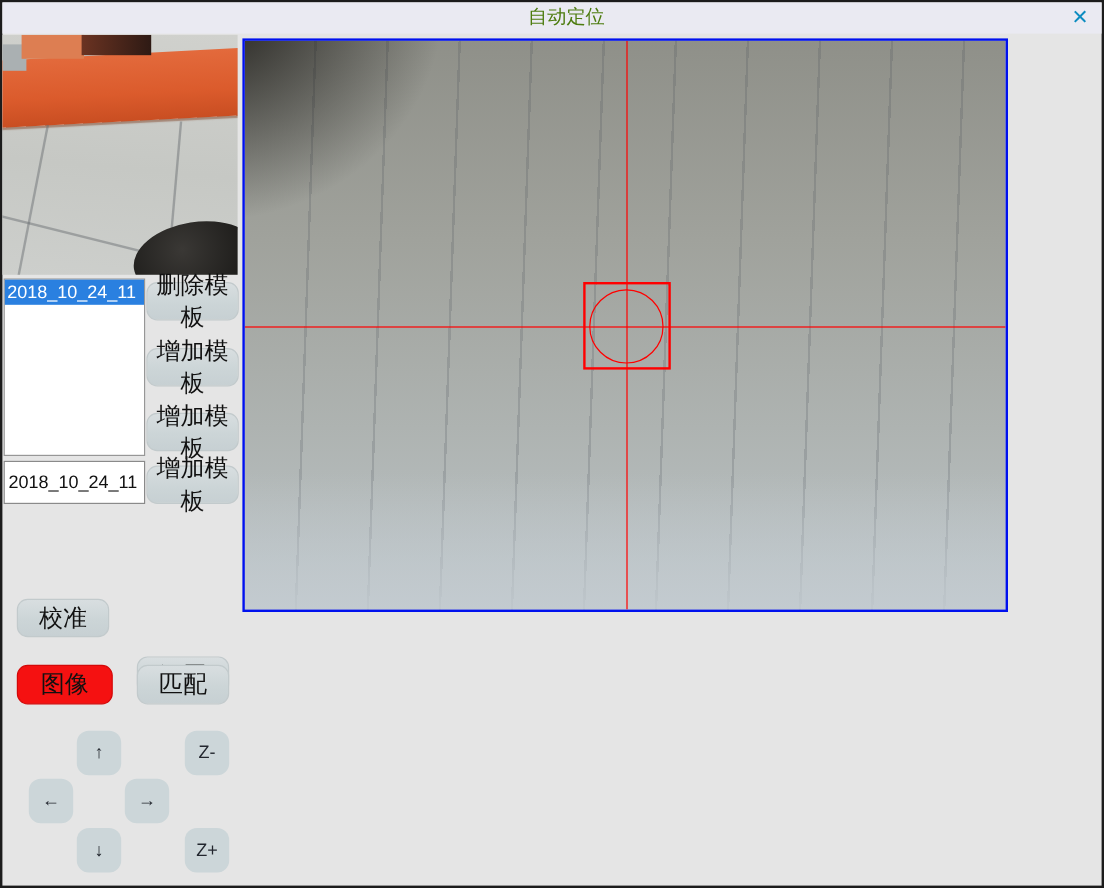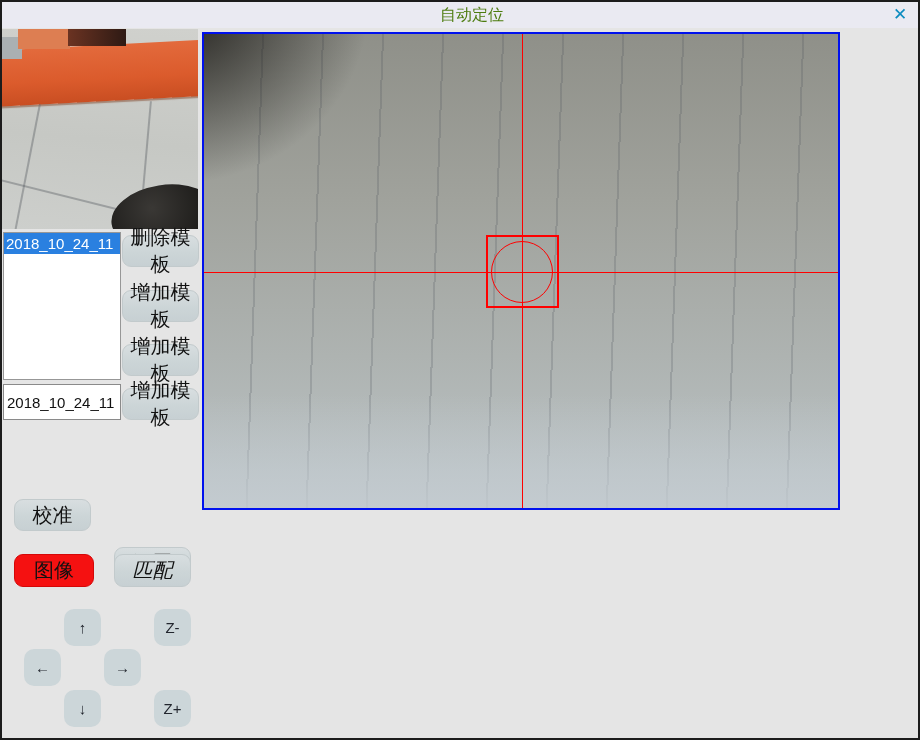--- a/index.html
+++ b/index.html
@@ -55,21 +55,21 @@
          font-family:inherit; }
   .btn-del   { left:120px; top:233px; width:77px; height:32px; }
   .btn-clear { left:120px; top:288px; width:77px; height:32px; }
   .btn-eng   { left:120px; top:342px; width:77px; height:32px; }
   .btn-add   { left:120px; top:386px; width:77px; height:32px; }
   .btn-poscut{ left:12px;  top:445px; width:177px; height:31px; }
   .btn-cal   { left:12px;  top:497px; width:77px; height:32px; }
   .btn-set   { left:112px; top:497px; width:77px; height:32px;margin-top:48px; }
   .btn-img   { left:12px;  top:552px; width:80px; height:33px;
                background:#f51111; border-color:#d40808; }
-  .btn-match { left:112px; top:552px; width:77px; height:33px;font-style:italic; }
+  .btn-match { left:112px; top:552px; width:77px; height:33px; }
 
   .jog { position:absolute; width:37px; height:37px; border-radius:10px;
          border:none; background:#ccd6d9; color:#22262e; font-size:15px;
          display:flex; align-items:center; justify-content:center; cursor:pointer;
          font-family:inherit; }
   .jog-up    { left:62px;  top:607px; }
   .jog-zminus{ left:152px; top:607px; }
   .jog-left  { left:22px;  top:647px; }
   .jog-right { left:102px; top:647px; }
   .jog-down  { left:62px;  top:688px; }

